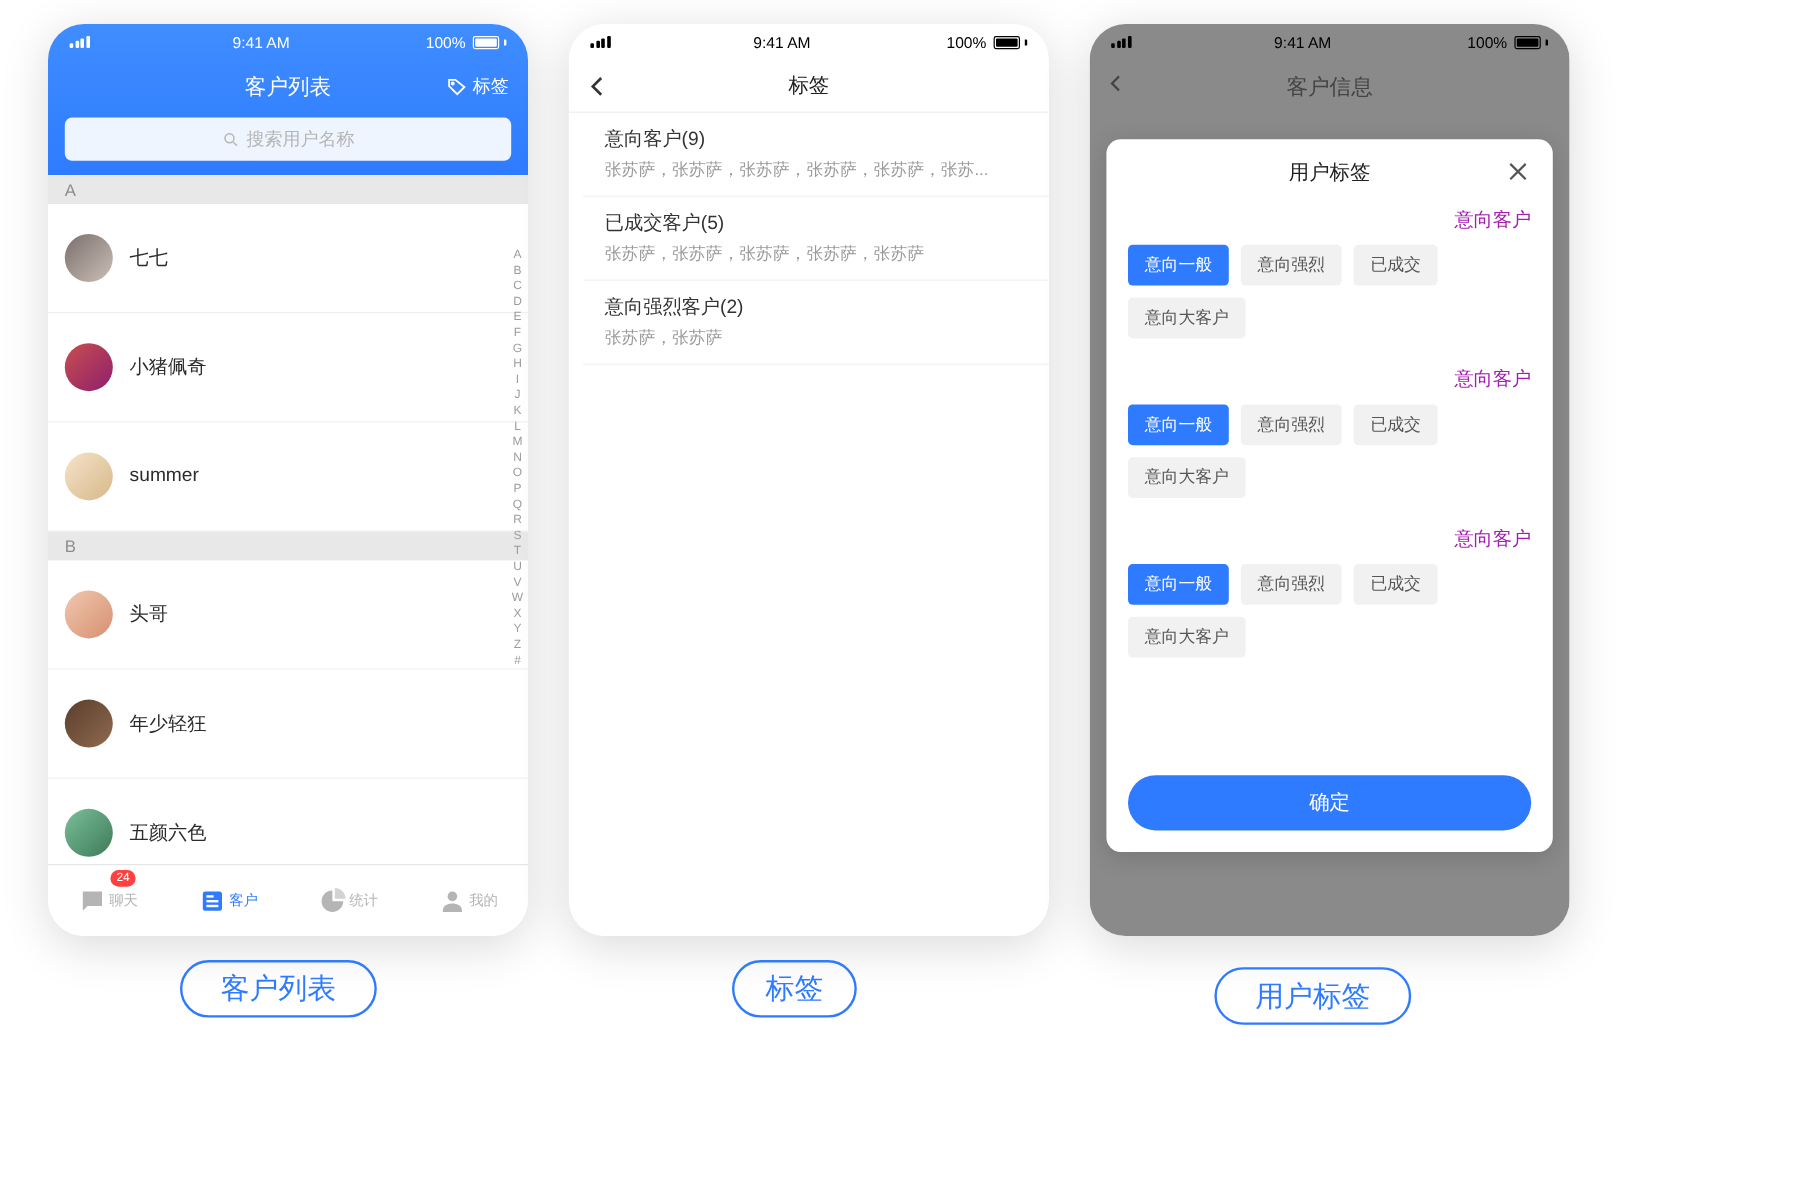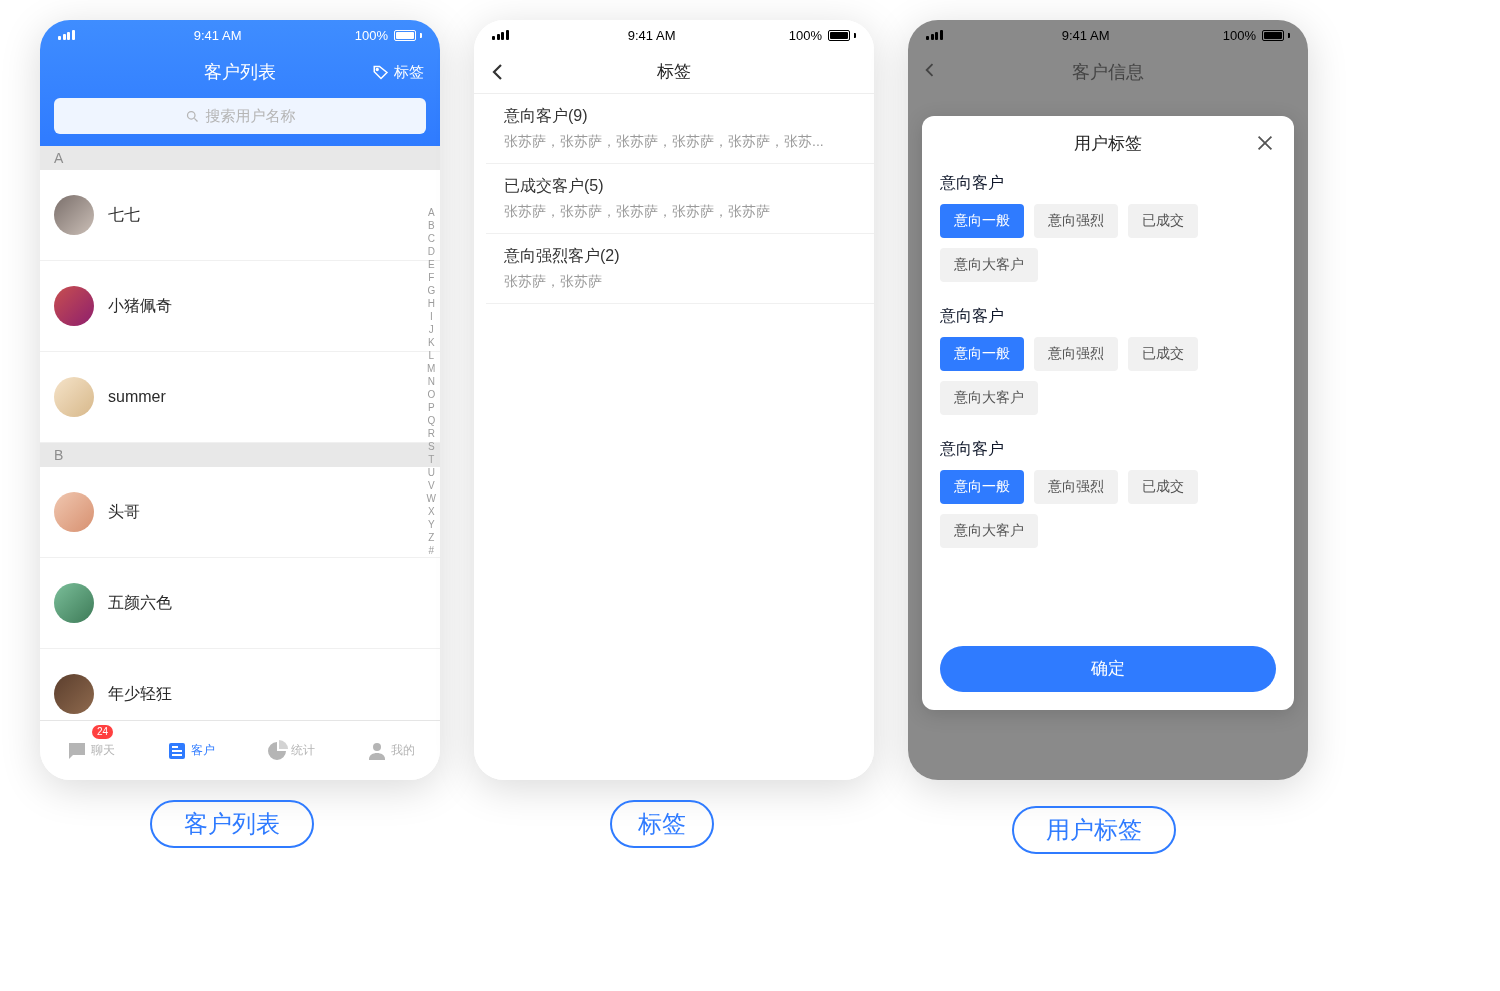--- a/index.html
+++ b/index.html
@@ -145,21 +145,21 @@
     background:#fff; border-radius:12px;
     display:flex; flex-direction:column;
     padding: 16px 18px 18px;
     box-shadow:0 4px 20px rgba(0,0,0,0.15);
     z-index:3;
   }
   .p3-sheet-header { display:flex; align-items:center; justify-content:center; position:relative; margin-bottom:18px;}
   .p3-sheet-title { font-size:17px; font-weight:500; color:#222;}
   .p3-close { position:absolute; right:0; top:0; width:22px;height:22px; color:#555; cursor:pointer;}
   .p3-group { margin-bottom:24px; }
-  .p3-group h4 { font-size:16px; font-weight:500; color:#0f172a; margin-bottom:10px;}
+  .p3-group h4 { font-size:16px; font-weight:500; color:#a21caf; margin-bottom:10px;text-align:right;}
   .chip-row { display:flex; flex-wrap:wrap; gap:10px;}
   .chip {
     padding: 8px 14px; border-radius:4px; font-size:14px;
     background:#f1f1f1; color:#555;
   }
   .chip.selected { background:#2f7bff; color:#fff; }
   .p3-confirm {
     margin-top:auto;
     background:#2f7bff; color:#fff; text-align:center;
     height:46px; line-height:46px; border-radius:23px; font-size:17px;
@@ -251,26 +251,26 @@
         <span class="avatar av3"></span>
         <span class="contact-name">summer</span>
       </div>
 
     <div class="section-header">B</div>
     <div class="contact-row">
         <span class="avatar av4"></span>
         <span class="contact-name">头哥</span>
       </div>
     <div class="contact-row">
+        <span class="avatar av6"></span>
+        <span class="contact-name">年少轻狂</span>
+      </div>
+    <div class="contact-row">
         <span class="avatar av5"></span>
         <span class="contact-name">五颜六色</span>
-      </div>
-    <div class="contact-row">
-        <span class="avatar av6"></span>
-        <span class="contact-name">年少轻狂</span>
       </div>
 
     <div class="section-header">C</div>
     <div class="contact-row">
         <span class="avatar av7"></span>
         <span class="contact-name">兰兰</span>
       </div>
     <div class="contact-row">
         <span class="avatar av8"></span>
         <span class="contact-name">麦兜</span>

